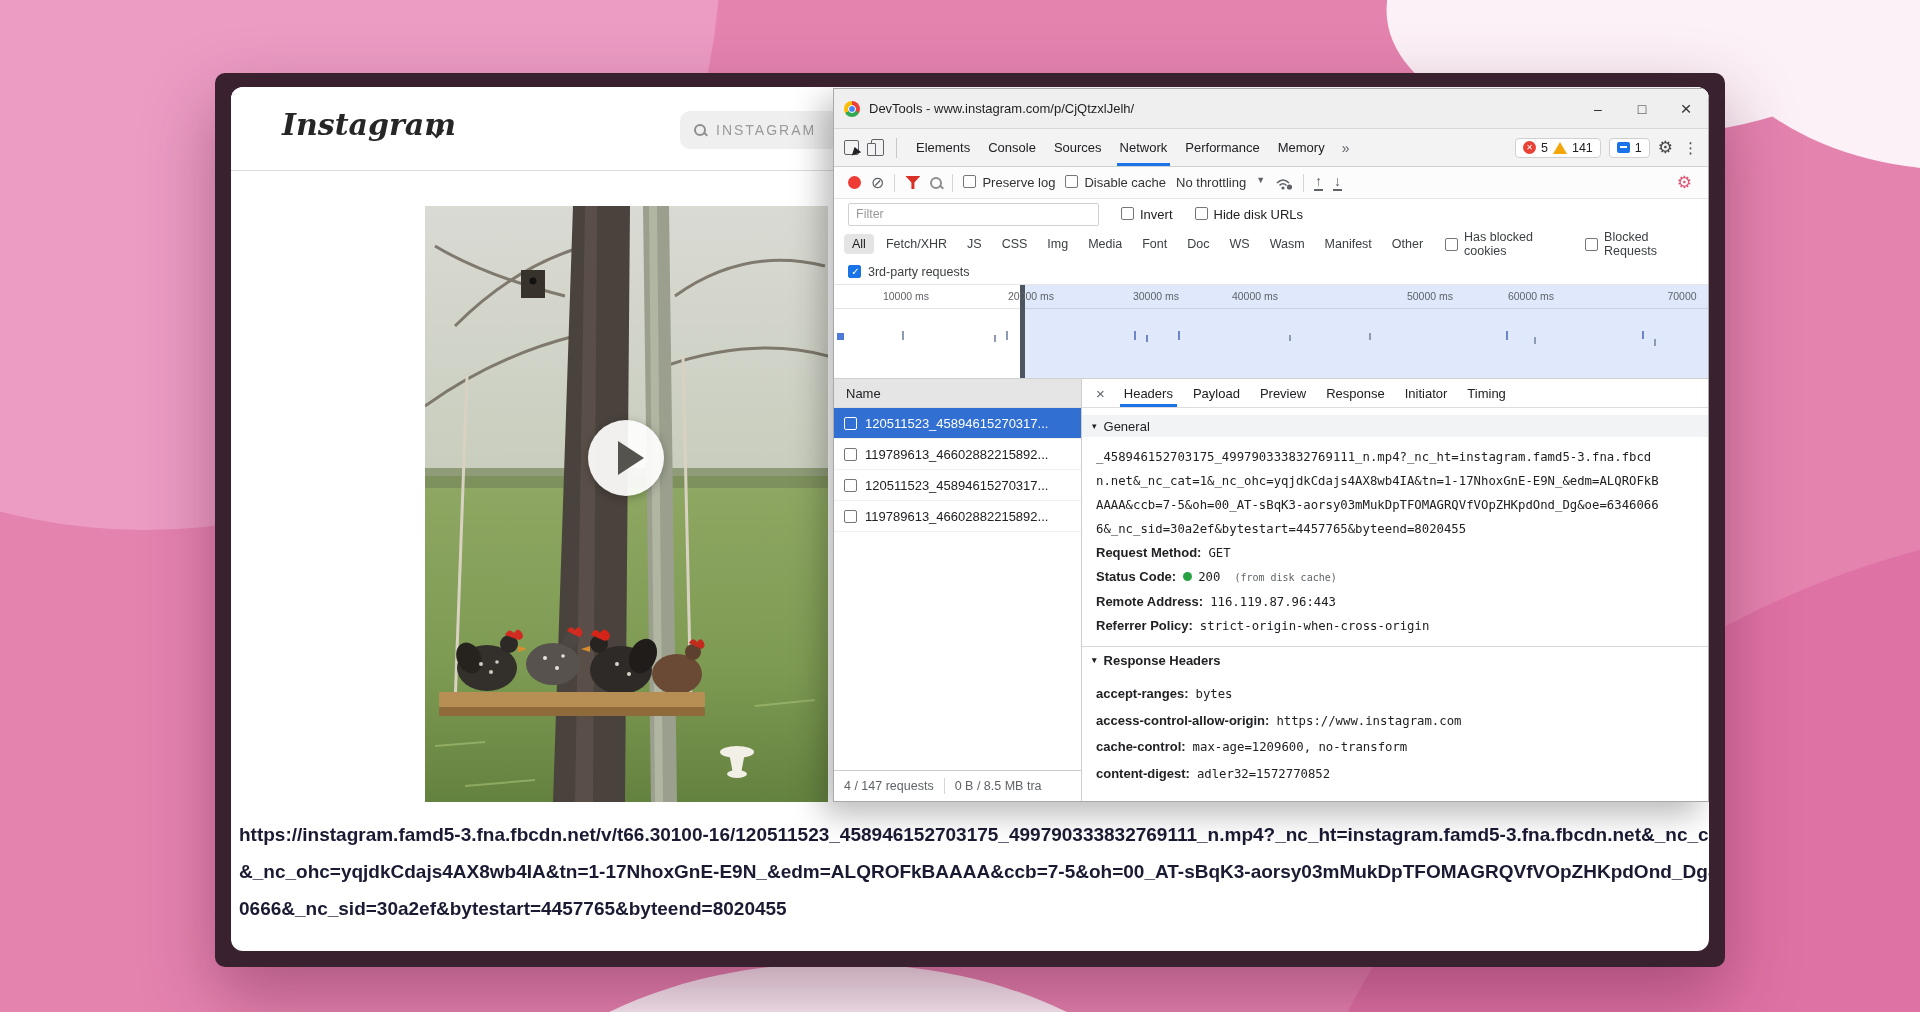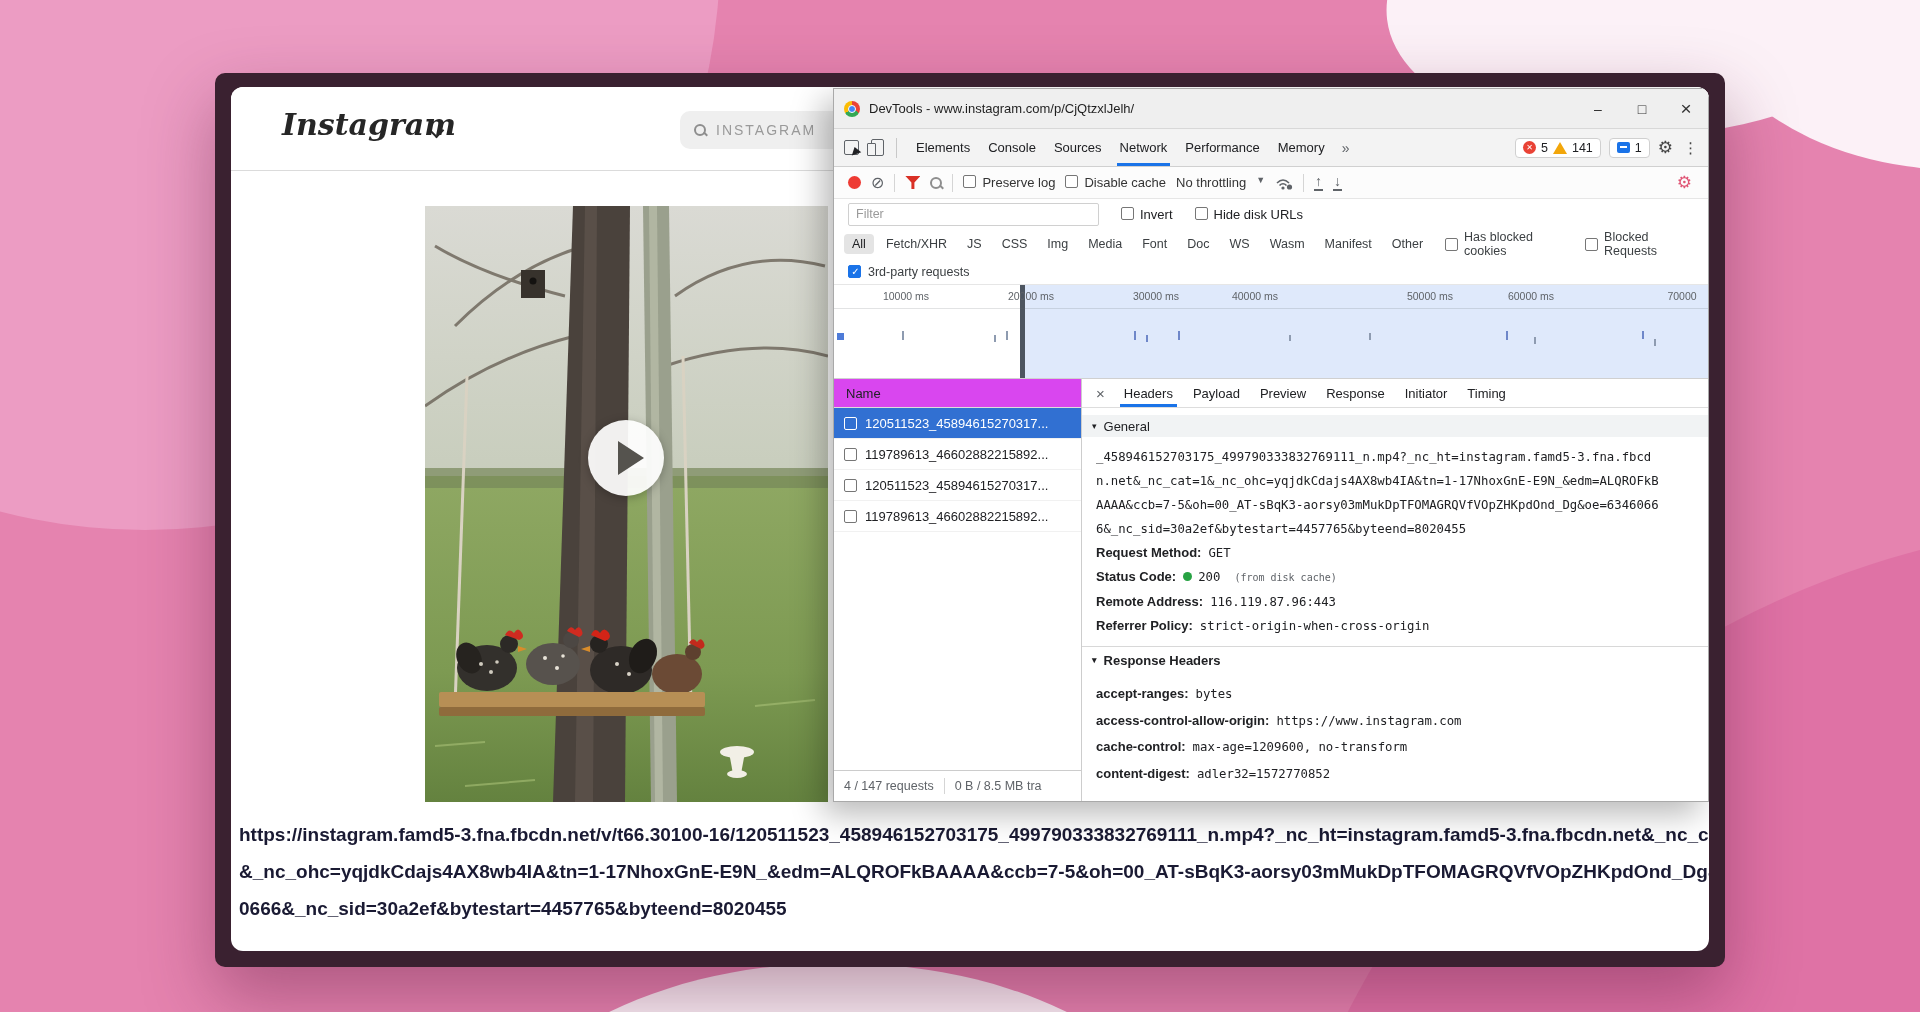--- a/index.html
+++ b/index.html
@@ -87,21 +87,21 @@
   
   .dt-timeline{flex:0 0 93px;position:relative;background:linear-gradient(to right,#ffffff 0 186px,#4d5560 186px 191px,#dfe9fb 191px 100%);border-bottom:1px solid #d0d0d0;overflow:hidden;}
   .tl-label{position:absolute;top:5px;transform:translateX(-50%);font-size:10.5px;color:#5f6368;white-space:nowrap;}
   .tl-ruler-line{position:absolute;left:0;right:0;top:23px;height:1px;background:rgba(95,99,104,.18);}
   .tick{position:absolute;width:2px;background:#8e9bb0;}
   .tick.b{background:#6f87c9;}
   .tl-startbox{position:absolute;left:3px;top:48px;width:7px;height:7px;background:#4e7bd8;}
   
   .dt-main{flex:1 1 auto;display:flex;min-height:0;}
   .req-panel{flex:0 0 247px;display:flex;flex-direction:column;border-right:1px solid #cdcdcd;min-width:0;}
-  .req-header{flex:0 0 28px;background:#d946ef;border-bottom:1px solid #ddd;display:flex;align-items:center;padding:0 12px;color:#202124;font-size:13px;}
+  .req-header{flex:0 0 28px;background:#e5e5e5;border-bottom:1px solid #ddd;display:flex;align-items:center;padding:0 12px;color:#202124;font-size:13px;}
   .req-row{flex:0 0 30px;display:flex;align-items:center;gap:8px;padding:0 10px;font-size:13px;color:#202124;border-bottom:1px solid #f1f1f1;white-space:nowrap;overflow:hidden;}
   .req-row.selected{background:#3170d2;color:#fff;}
   .req-row.selected .cb{border-color:#fff;background:transparent;}
   .req-filler{flex:1 1 auto;}
   .req-status{flex:0 0 30px;border-top:1px solid #ccc;display:flex;align-items:center;gap:0;font-size:12.5px;color:#5f6368;background:#fff;white-space:nowrap;overflow:hidden;}
   .req-status span{padding:0 10px;}
   .req-status .st-sep{width:1px;height:16px;background:#d5d5d5;padding:0;}
   
   .det-panel{flex:1 1 auto;display:flex;flex-direction:column;min-width:0;overflow:hidden;}
   .det-tabs{flex:0 0 28px;border-bottom:1px solid #ddd;display:flex;align-items:center;padding:0 6px;gap:2px;font-size:13px;color:#202124;}

